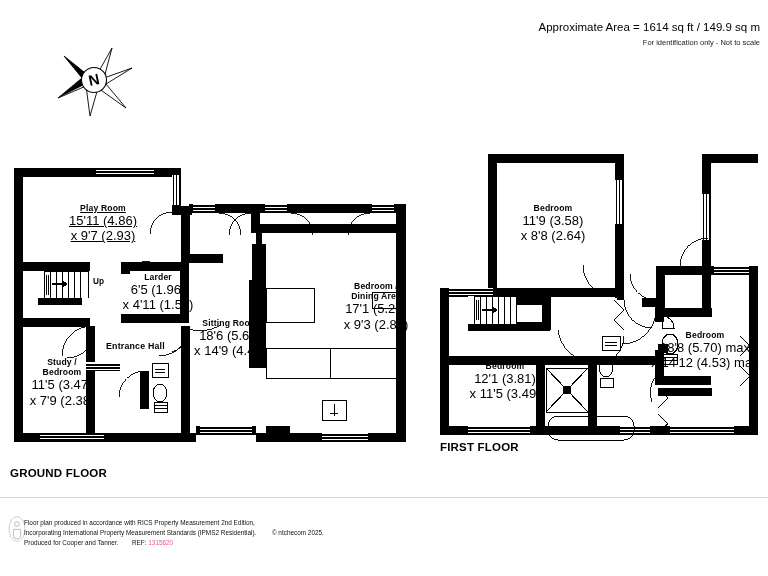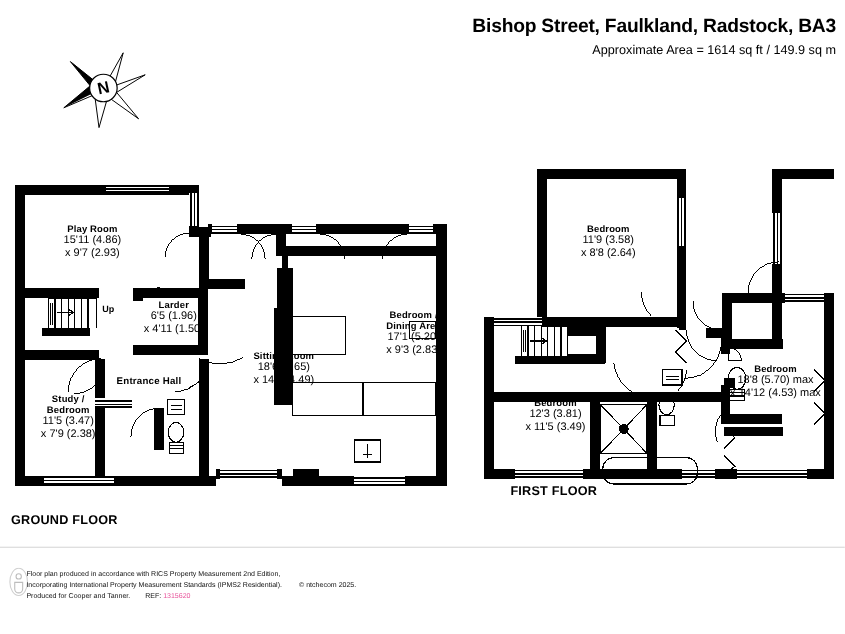--- a/index.html
+++ b/index.html
@@ -15,41 +15,41 @@
   
   #compass{position:absolute;left:52px;top:46px;width:84px;height:72px;}
 
   
   .plan{position:absolute;}
   #gf{left:0;top:150px;width:420px;height:300px;}
   #ff{left:430px;top:140px;width:338px;height:310px;}
 
   .floorlabel{position:absolute;font-size:11.5px;font-weight:bold;letter-spacing:.2px;}
   #gf-label{left:10px;top:467px;}
-  #ff-label{left:464px;top:441px;}
+  #ff-label{left:440px;top:441px;}
 
   
   .rlabel{position:absolute;text-align:center;line-height:1.18;white-space:nowrap;}
   .rlabel .nm{font-size:8.6px;font-weight:bold;letter-spacing:.15px;}
-  .rlabel .dm{font-size:10px;}
+  .rlabel .dm{font-size:13px;}
   .slabel{position:absolute;font-size:8.2px;font-weight:bold;white-space:nowrap;}
   .hlabel{position:absolute;font-size:8.8px;font-weight:bold;white-space:nowrap;letter-spacing:.2px;}
 
   
   #footer{position:absolute;left:24px;top:518px;font-size:6.4px;line-height:1.55;color:#111;}
   #footer .ref{color:#e8539b;}
   #logo{position:absolute;left:8px;top:516px;width:18px;height:26px;}
   #botrule{position:absolute;left:0;right:0;top:497px;height:1px;background:#d8d8d8;}
 </style>
 </head>
 <body>
 
 <div id="header">
-  <div id="title">Bishop Street, Faulkland, Radstock, BA3</div>
   <div id="area">Approximate Area = 1614 sq ft / 149.9 sq m</div>
+  <div id="idonly">For identification only - Not to scale</div>
 </div>
 
 <div id="compass">
   <svg width="84" height="72" viewBox="0 0 84 72">
     <g fill="#ffffff" stroke="#000" stroke-width="0.9" stroke-linejoin="round">
       <path d="M42 34 L60 2 L52 32 L80 22 L54 38 L74 62 L46 42 L38 70 L34 40 L6 52 L30 32 L12 10 Z"></path>
     </g>
     <path d="M42 34 L6 52 L30 32 L12 10 Z" fill="#000"></path>
     <circle cx="42" cy="34" r="12.5" fill="#fff" stroke="#000" stroke-width="1.1"></circle>
     <text x="42" y="39" text-anchor="middle" font-family="'Liberation Sans',sans-serif" font-size="15" font-weight="bold" fill="#000" transform="rotate(-12 42 34)">N</text>
@@ -306,33 +306,33 @@
 
   <g stroke="#000" stroke-width="1" fill="none">
     <path d="M44 156 h42 M44 156 v28 M86 156 v28"></path>
     <path d="M50 156 v28 M56 156 v28 M62 156 v28 M68 156 v28 M74 156 v28 M80 156 v28"></path>
     <path d="M46 160 v20 M48 160 v20"></path>
     <path d="M52 170 h14 M62 167 l5 3 l-5 3" stroke-width="1.2"></path>
   </g>
 </svg>
 </div>
 
-<div class="rlabel" style="left:29px;top:203px;width:110px;">
+<div class="rlabel" style="left:48px;top:203px;width:110px;text-decoration:underline;">
   <div class="nm">Play Room</div>
   <div class="dm">15'11 (4.86)</div>
   <div class="dm">x 9'7 (2.93)</div>
 </div>
 
 <div class="rlabel" style="left:113px;top:272px;width:90px;">
   <div class="nm">Larder</div>
   <div class="dm">6'5 (1.96)</div>
   <div class="dm">x 4'11 (1.50)</div>
 </div>
 
-<div class="rlabel" style="left:208px;top:318px;width:100px;">
+<div class="rlabel" style="left:180px;top:318px;width:100px;">
   <div class="nm">Sitting Room</div>
   <div class="dm">18'6 (5.65)</div>
   <div class="dm">x 14'9 (4.49)</div>
 </div>
 
 <div class="rlabel" style="left:330px;top:281px;width:92px;">
   <div class="nm">Bedroom /</div>
   <div class="nm">Dining Area</div>
   <div class="dm">17'1 (5.20)</div>
   <div class="dm">x 9'3 (2.83)</div>
@@ -355,21 +355,21 @@
 </div>
 
 <div class="rlabel" style="left:645px;top:330px;width:120px;">
   <div class="nm">Bedroom</div>
   <div class="dm">18'8 (5.70) max</div>
   <div class="dm">x 14'12 (4.53) max</div>
 </div>
 
 <div class="rlabel" style="left:455px;top:361px;width:100px;">
   <div class="nm">Bedroom</div>
-  <div class="dm">12'3 (3.81)</div>
+  <div class="dm">12'1 (3.81)</div>
   <div class="dm">x 11'5 (3.49)</div>
 </div>
 
 <div class="slabel" style="left:521px;top:298px;">Down</div>
 
 <div id="gf-label" class="floorlabel">GROUND FLOOR</div>
 <div id="ff-label" class="floorlabel">FIRST FLOOR</div>
 
 <div id="botrule"></div>
 <div id="logo">

